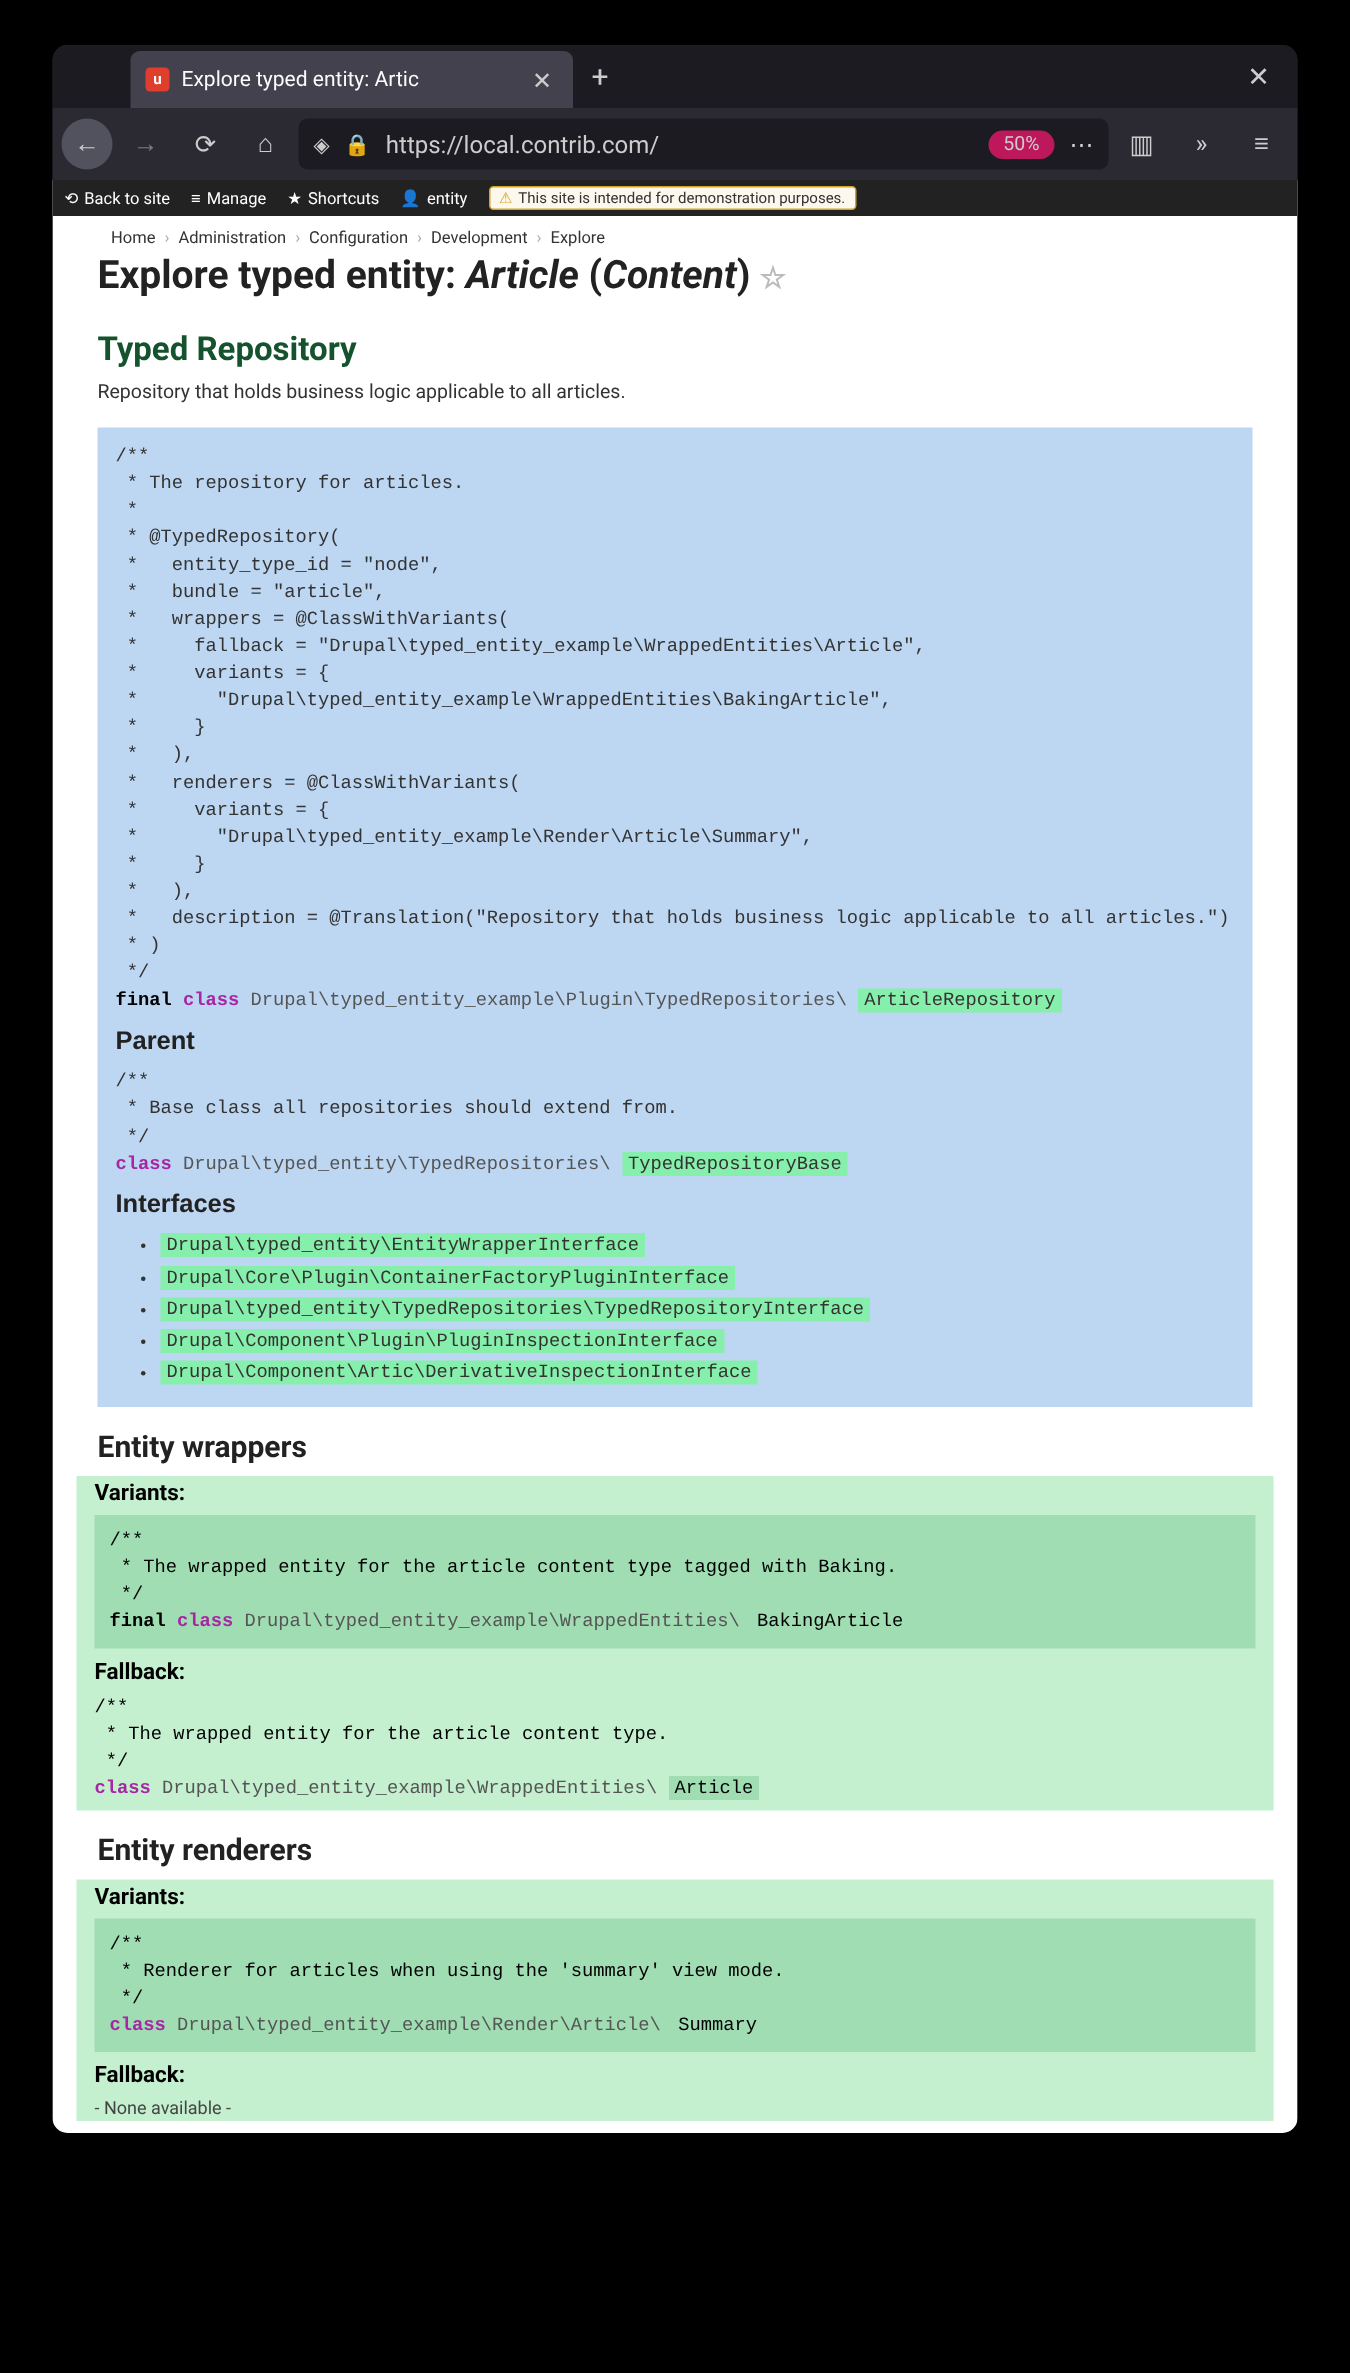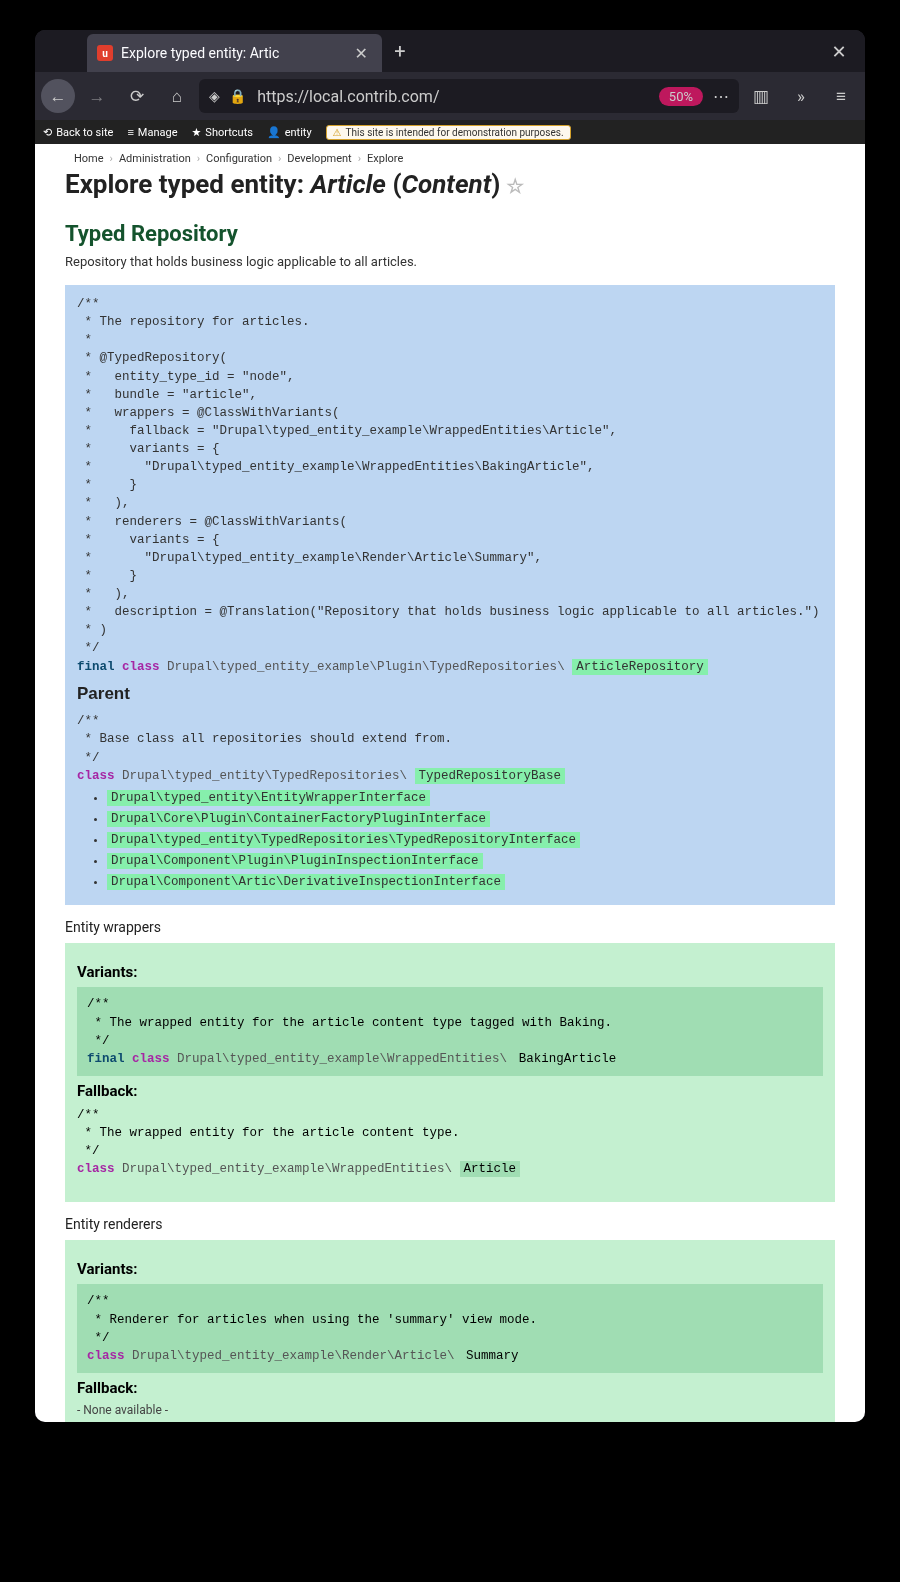--- a/index.html
+++ b/index.html
@@ -154,28 +154,28 @@
   .bluebox h3 {
     font-family: -apple-system, sans-serif;
     font-size:17px;
     font-weight:700;
     color:#222;
     margin:6px 0;
     white-space:normal;
   }
   .bluebox ul { list-style:disc; padding-left:30px; white-space:normal; margin:4px 0; }
   .bluebox li { margin:3px 0; }
-  .kw-final { color:#0c4a6e; font-weight:bold; }
+  .kw-final { color:#000000; font-weight:bold; }
   .kw-class { color:#a626a4; font-weight:bold; }
   .ns { color:#555; }
   .classname { background:#86efac; padding:1px 4px; }
   .greenbox {
-    margin: 0 30px;
+    margin: 0 16px;
     background:#c4f0d0;
-    padding:20px 12px;
+    padding:2px 12px;
     font-size:13px;
   }
   .greenbox h3 { font-size:15px; font-weight:700; margin-bottom:6px; }
   .greenbox .variant {
     background:#a0ddb3;
     padding:8px 10px;
     margin:6px 0;
     font-family:"Courier New", monospace;
     font-size:12.5px;
     line-height:1.45;
@@ -186,22 +186,22 @@
     font-size:12.5px;
     line-height:1.45;
     white-space:pre;
     margin:4px 0;
   }
   .variant .classname { background:#84c59a; }
   .greenbox .classname { background:#a0ddb3; padding:1px 4px;text-align:center; }
   .none { font-size:12px; color:#444; }
   .section-head {
     padding: 14px 30px 8px;
-    font-size:14px;
-    font-weight:400;
+    font-size:20px;
+    font-weight:700;
     color:#222;
   }
 </style>
 </head>
 <body>
 
 <div class="window">
 
   <div class="tabbar">
     <div class="tab">
@@ -285,21 +285,21 @@
  *     }
  *   ),
  *   description = @Translation("Repository that holds business logic applicable to all articles.")
  * )
  */</span>
 <span class="kw-final">final</span> <span class="kw-class">class</span> <span class="ns">Drupal\typed_entity_example\Plugin\TypedRepositories\</span> <span class="classname">ArticleRepository</span>
 <h3>Parent</h3><span id="parent-doc">/**
  * Base class all repositories should extend from.
  */</span>
 <span class="kw-class">class</span> <span class="ns">Drupal\typed_entity\TypedRepositories\</span> <span class="classname">TypedRepositoryBase</span>
-<ul id="interfaces-list">
+<h3>Interfaces</h3><ul id="interfaces-list">
           <li><span class="classname">Drupal\typed_entity\EntityWrapperInterface</span></li>
           <li><span class="classname">Drupal\Core\Plugin\ContainerFactoryPluginInterface</span></li>
           <li><span class="classname">Drupal\typed_entity\TypedRepositories\TypedRepositoryInterface</span></li>
           <li><span class="classname">Drupal\Component\Plugin\PluginInspectionInterface</span></li>
           <li><span class="classname">Drupal\Component\Artic\DerivativeInspectionInterface</span></li>
         </ul></div>
 
     <div class="section-head">Entity wrappers</div>
     <div class="greenbox">
       <h3>Variants:</h3>

